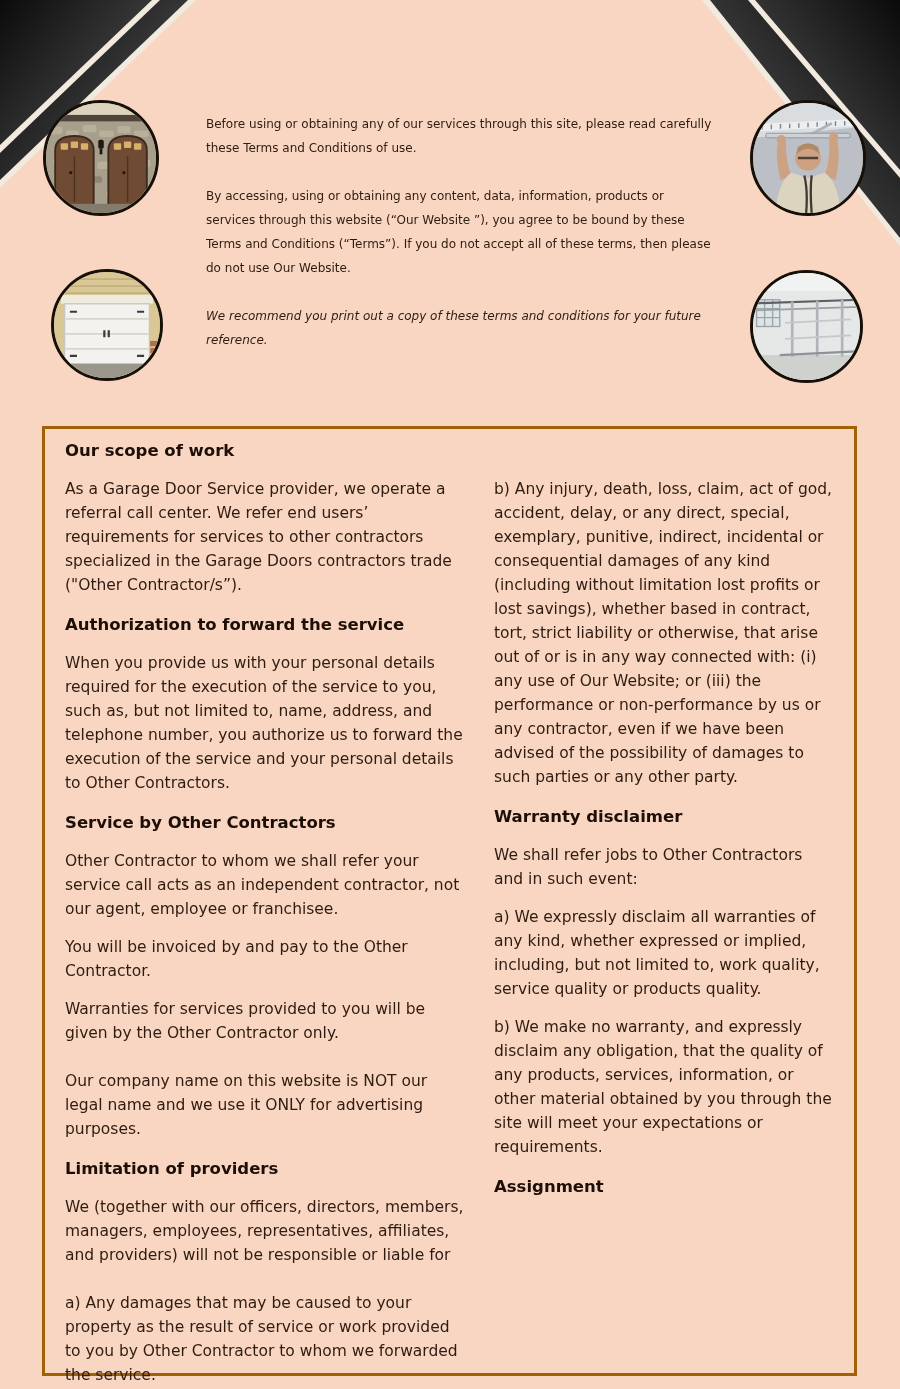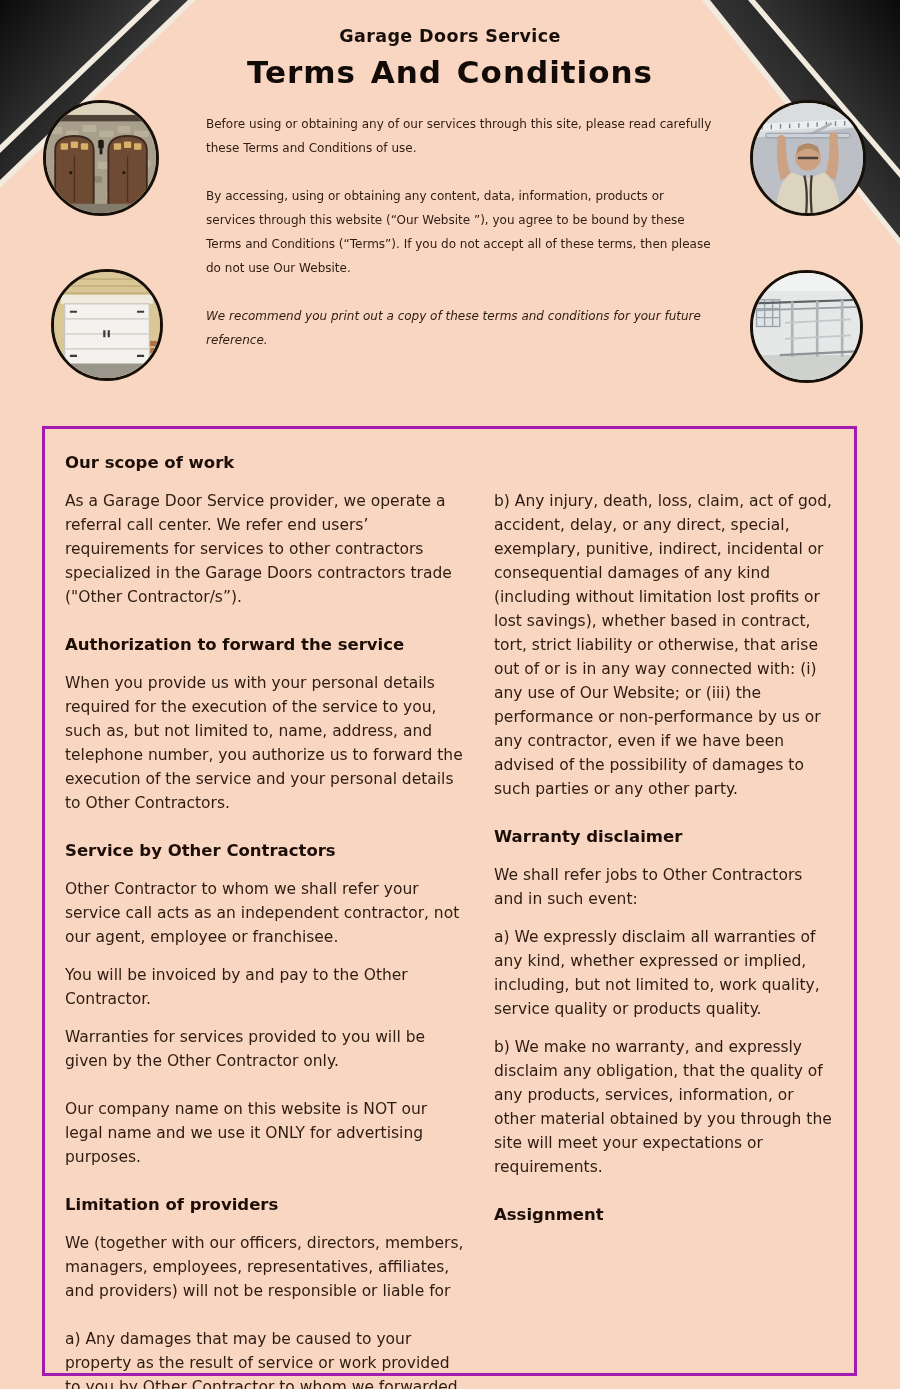--- a/index.html
+++ b/index.html
@@ -41,30 +41,30 @@
   .photo-3 { left:750px; top:100px; width:116px; height:116px; }
   .photo-4 { left:750px; top:270px; width:113px; height:113px; }
   
   .intro { position:absolute; left:206px; top:112px; width:510px; font-size:12px; line-height:24px; z-index:3; }
   .intro p { margin:0 0 24px 0; }
   .intro p:last-child { margin-bottom:0;font-style:italic; }
   
   .terms-box {
     position:absolute; left:42px; top:426px;
     width:815px; height:950px;
-    border:3px solid #a21caf;
-    padding:22px 20px 20px 20px;
+    border:3px solid #a16207;
+    padding:10px 20px 20px 20px;
     display:flex; gap:27px;
     z-index:2;
     background:#f8d6c2;
   }
   .col { font-size:15.5px; line-height:24px; }
   .col-left  { width:402px; flex:0 0 402px; }
   .col-right { flex:1; margin-top:24px; }
-  .blk.heading { font-weight:bold; font-size:16.5px; color:#1d0f08; margin-top:24px; }
+  .blk.heading { font-weight:bold; font-size:16.5px; color:#1d0f08; margin-top:16px; }
   .blk.heading:first-child { margin-top:0; }
   .blk.para { margin-top:14px; }
   .blk.para-gap { margin-top:24px; }
 </style>
 </head>
 <body>
 
 <div class="page">
 
   <div class="corner corner-tl">
@@ -73,24 +73,20 @@
     <div class="layer tl-ivory2"></div>
     <div class="layer tl-dark2"></div>
   </div>
   <div class="corner corner-tr">
     <div class="layer tr-ivory1"></div>
     <div class="layer tr-dark1"></div>
     <div class="layer tr-ivory2"></div>
     <div class="layer tr-dark2"></div>
   </div>
 
-  <div class="header">
-    <div class="eyebrow">Garage Doors Service</div>
-    <h1 class="big-title">Terms And Conditions</h1>
-  </div>
 
   <div class="photo photo-1">
     <svg viewBox="0 0 120 120">
       <rect width="120" height="120" fill="#a79f8b"></rect>
       <g fill="#b9b09b">
           <rect x="2" y="26" width="16" height="8" rx="2"></rect>
           <rect x="22" y="30" width="14" height="7" rx="2"></rect>
           <rect x="40" y="24" width="15" height="8" rx="2"></rect>
           <rect x="58" y="30" width="16" height="7" rx="2"></rect>
           <rect x="78" y="25" width="14" height="8" rx="2"></rect>

